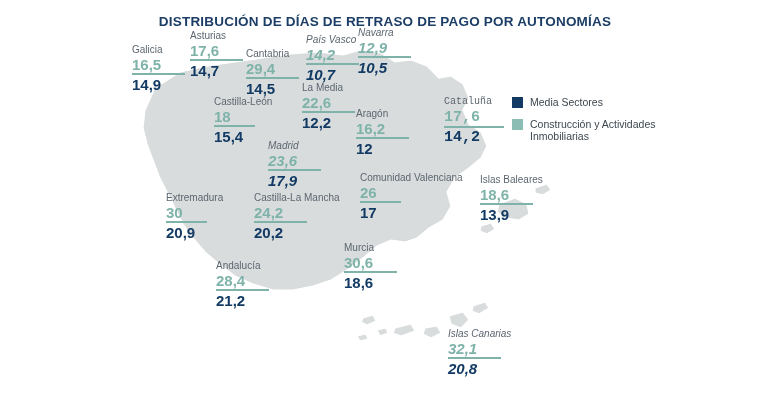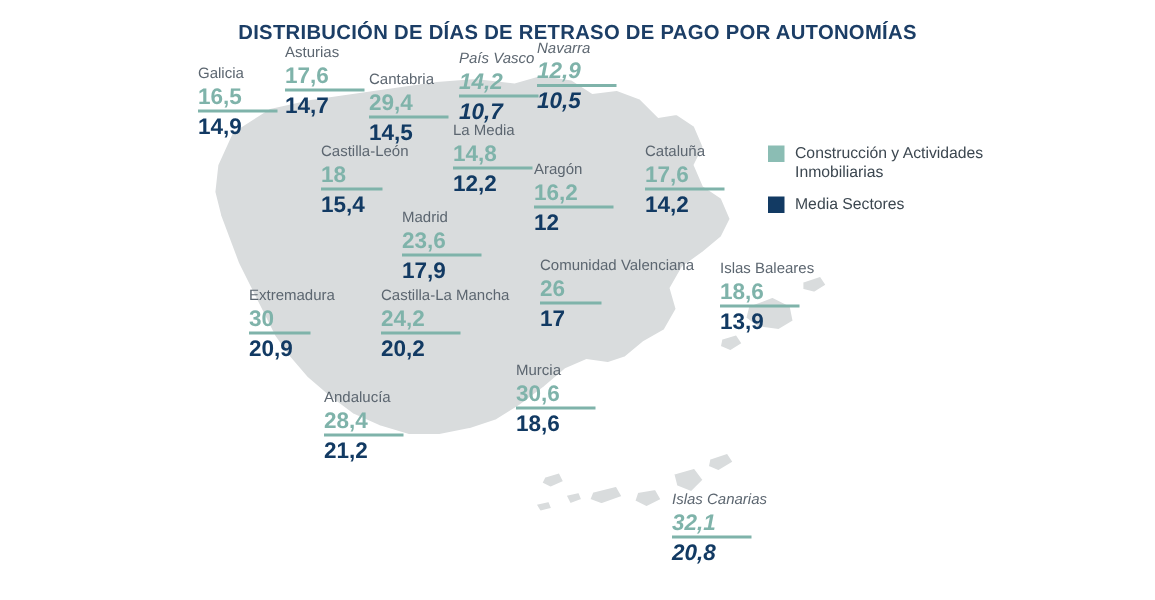--- a/index.html
+++ b/index.html
@@ -144,43 +144,43 @@
   </div>
 
   <div class="region" style="left:358px; top:27px;font-style:italic;">
     <div class="rname">Navarra</div>
     <div class="v1">12,9</div>
     <div class="v2">10,5</div>
   </div>
 
   <div class="region" style="left:302px; top:82px;">
     <div class="rname">La Media</div>
-    <div class="v1">14,8</div>
+    <div class="v1">22,6</div>
     <div class="v2">12,2</div>
   </div>
 
   <div class="region" style="left:214px; top:96px;">
     <div class="rname">Castilla-León</div>
     <div class="v1">18</div>
     <div class="v2">15,4</div>
   </div>
 
   <div class="region" style="left:356px; top:108px;">
     <div class="rname">Aragón</div>
     <div class="v1">16,2</div>
     <div class="v2">12</div>
   </div>
 
-  <div class="region" style="left:430px; top:96px;">
+  <div class="region" style="left:444px; top:96px;font-family:Liberation Mono, monospace;">
     <div class="rname">Cataluña</div>
     <div class="v1">17,6</div>
     <div class="v2">14,2</div>
   </div>
 
-  <div class="region" style="left:268px; top:140px;">
+  <div class="region" style="left:268px; top:140px;font-style:italic;">
     <div class="rname">Madrid</div>
     <div class="v1">23,6</div>
     <div class="v2">17,9</div>
   </div>
 
   <div class="region" style="left:166px; top:192px;">
     <div class="rname">Extremadura</div>
     <div class="v1">30</div>
     <div class="v2">20,9</div>
   </div>
@@ -216,22 +216,22 @@
   </div>
 
   <div class="region" style="left:448px; top:328px;font-style:italic;">
     <div class="rname">Islas Canarias</div>
     <div class="v1">32,1</div>
     <div class="v2">20,8</div>
   </div>
 
   <div id="legend">
     <div class="legend-row">
+      <span class="swatch sw-blue"></span>
+      <span class="legend-label">Media Sectores</span>
+    </div>
+    <div class="legend-row">
       <span class="swatch sw-green"></span>
       <span class="legend-label">Construcción y Actividades Inmobiliarias</span>
     </div>
-    <div class="legend-row">
-      <span class="swatch sw-blue"></span>
-      <span class="legend-label">Media Sectores</span>
-    </div>
   </div>
 
 </div>
 
 </body></html>

